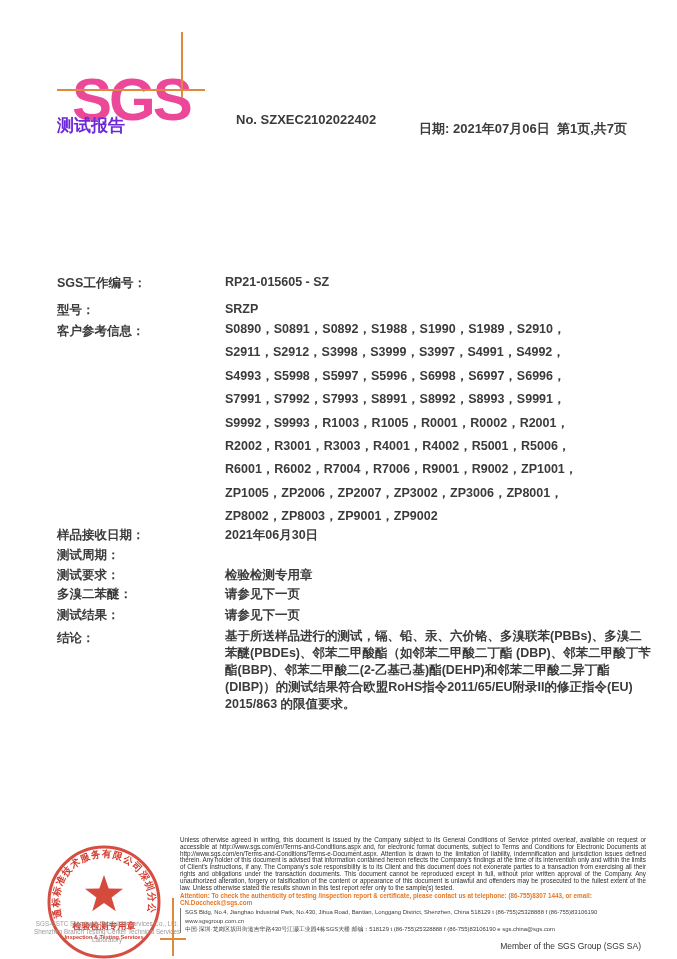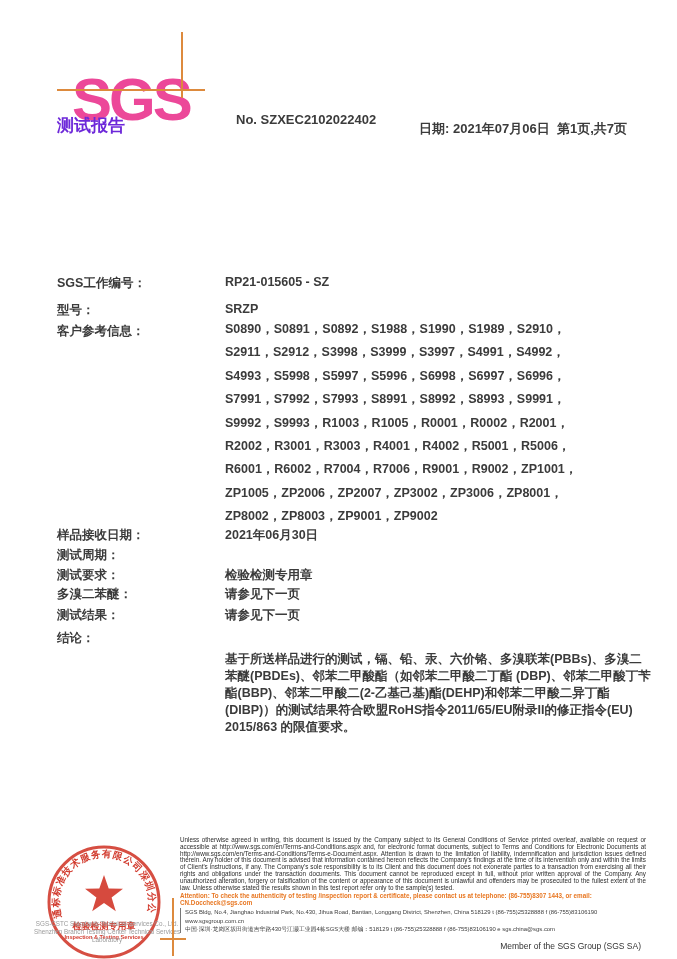--- a/index.html
+++ b/index.html
@@ -20,21 +20,21 @@
   .report-page { position:absolute; left:557px; top:120px; font-size:13px; font-weight:bold; }
 
   .company-name { position:absolute; left:57px; top:164px; font-size:13px; font-weight:bold; }
   .company-addr { position:absolute; left:57px; top:190px; font-size:13px; font-weight:bold; }
 
   .intro-line { position:absolute; left:57px; top:248px; font-size:12.5px; font-weight:bold; }
 
   .flabel { position:absolute; left:57px; font-size:12.5px; font-weight:bold; white-space:nowrap; }
   .fvalue { position:absolute; left:225px; font-size:12.5px; font-weight:bold; white-space:nowrap; }
   .multi  { white-space:pre-line; line-height:23.4px; }
-  .para   { white-space:normal; width:428px; line-height:17px; font-weight:bold;margin-top:23px; }
+  .para   { white-space:normal; width:428px; line-height:17px; font-weight:bold; }
 
   
   .stamp-svg { position:absolute; left:40px; top:837px; width:130px; height:130px; }
   .stamp-co { position:absolute; left:26px; top:920px; width:162px; text-align:center;
     font-size:6.3px; line-height:8px; color:#9a9a9a; }
   .cropmark-v { position:absolute; left:172px; top:898px; width:2px; height:58px; background:#dd8a3d; }
   .cropmark-h { position:absolute; left:160px; top:938px; width:26px; height:2px; background:#dd8a3d; }
 
   .footer-right { position:absolute; left:180px; top:837px; width:466px; }
   .disclaimer { font-size:6.3px; line-height:6.8px; text-align:justify; color:#2d2d2d; }

